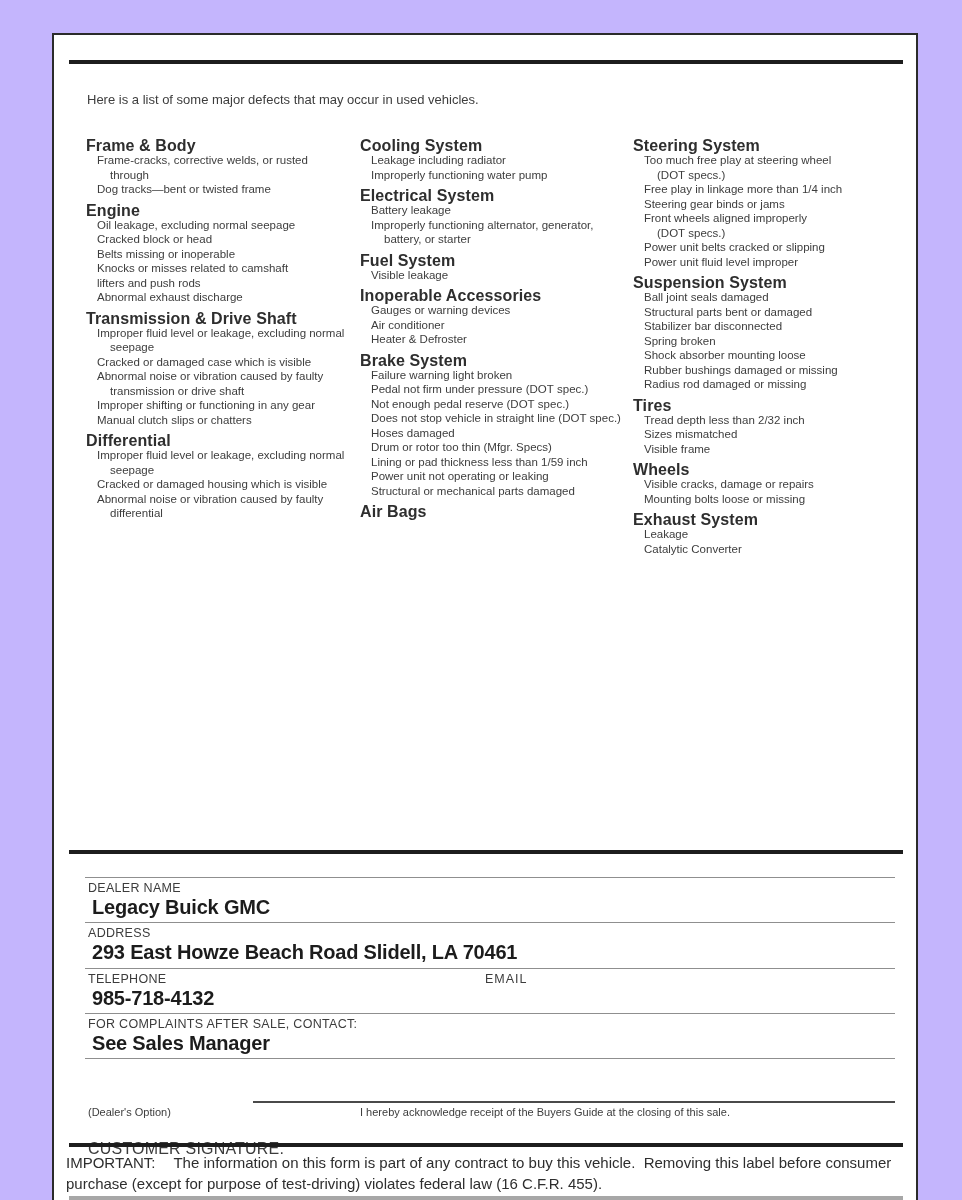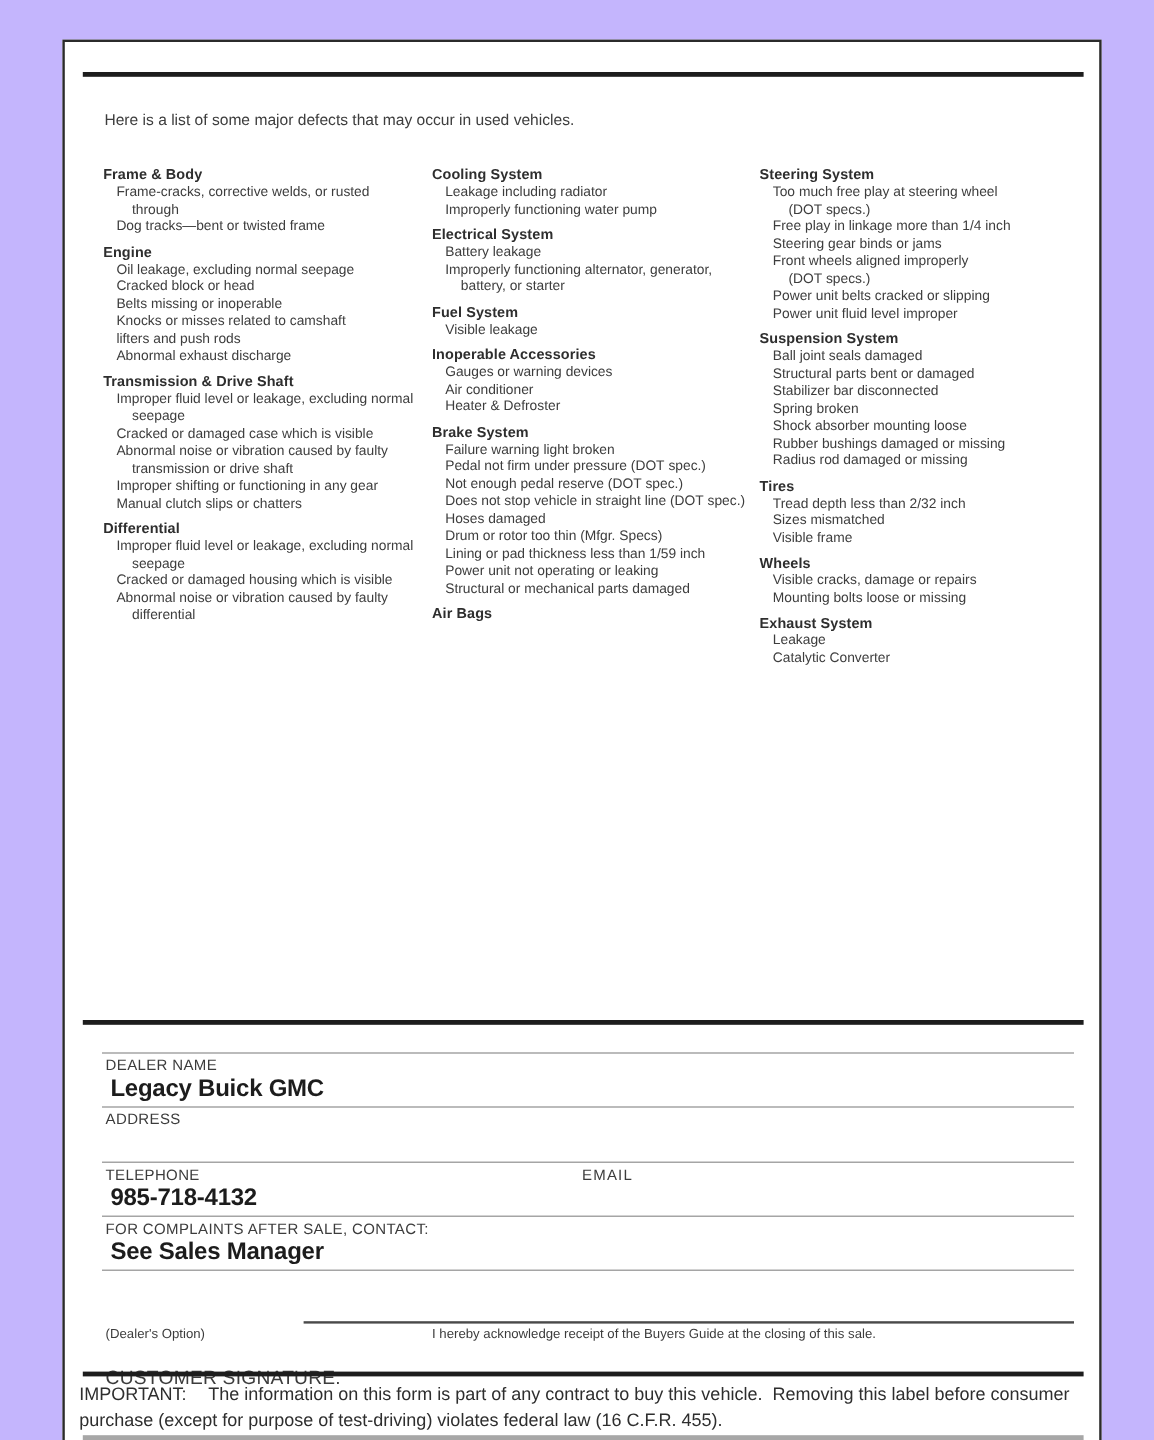--- a/index.html
+++ b/index.html
@@ -40,21 +40,21 @@
 
   .defect-col { position: absolute; top: 138px; }
   .col-1 { left: 86px;  width: 262px; }
   .col-2 { left: 360px; width: 265px; }
   .col-3 { left: 633px; width: 232px; }
 
   .defect-section { margin-top: 6px; }
   .defect-section:first-child { margin-top: 0; }
   .defect-heading {
     font-weight: bold;
-    font-size: 12px; line-height: 15px;
+    font-size: 16px; line-height: 15px;
     color: #2e2e2e;
     letter-spacing: 0.1px;
   }
   .defect-item {
     font-size: 11.5px; line-height: 14.5px;
     color: #3d3d3d;
     padding-left: 24px; text-indent: -13px;
   }
 
   .field-line {
@@ -224,20 +224,21 @@
     </div>
 
   <div class="rule-thick rule-mid"></div>
 
   <div class="field-line" style="top:877px"></div>
   <div class="f-label" style="left:88px; top:881px">DEALER NAME</div>
   <div class="f-value" style="left:92px; top:896px">Legacy Buick GMC</div>
 
   <div class="field-line" style="top:922px"></div>
   <div class="f-label" style="left:88px; top:926px">ADDRESS</div>
+  <div class="f-value" style="left:92px; top:941px">293 East Howze Beach Road Slidell, LA 70461</div>
 
   <div class="field-line" style="top:968px"></div>
   <div class="f-label" style="left:88px; top:972px">TELEPHONE</div>
   <div class="f-label" style="left:485px; top:972px; letter-spacing:1px">EMAIL</div>
   <div class="f-value" style="left:92px; top:987px">985-718-4132</div>
   <div class="f-value" style="left:490px; top:987px"></div>
 
   <div class="field-line" style="top:1013px"></div>
   <div class="f-label" style="left:88px; top:1017px">FOR COMPLAINTS AFTER SALE, CONTACT:</div>
   <div class="f-value" style="left:92px; top:1032px">See Sales Manager</div>

